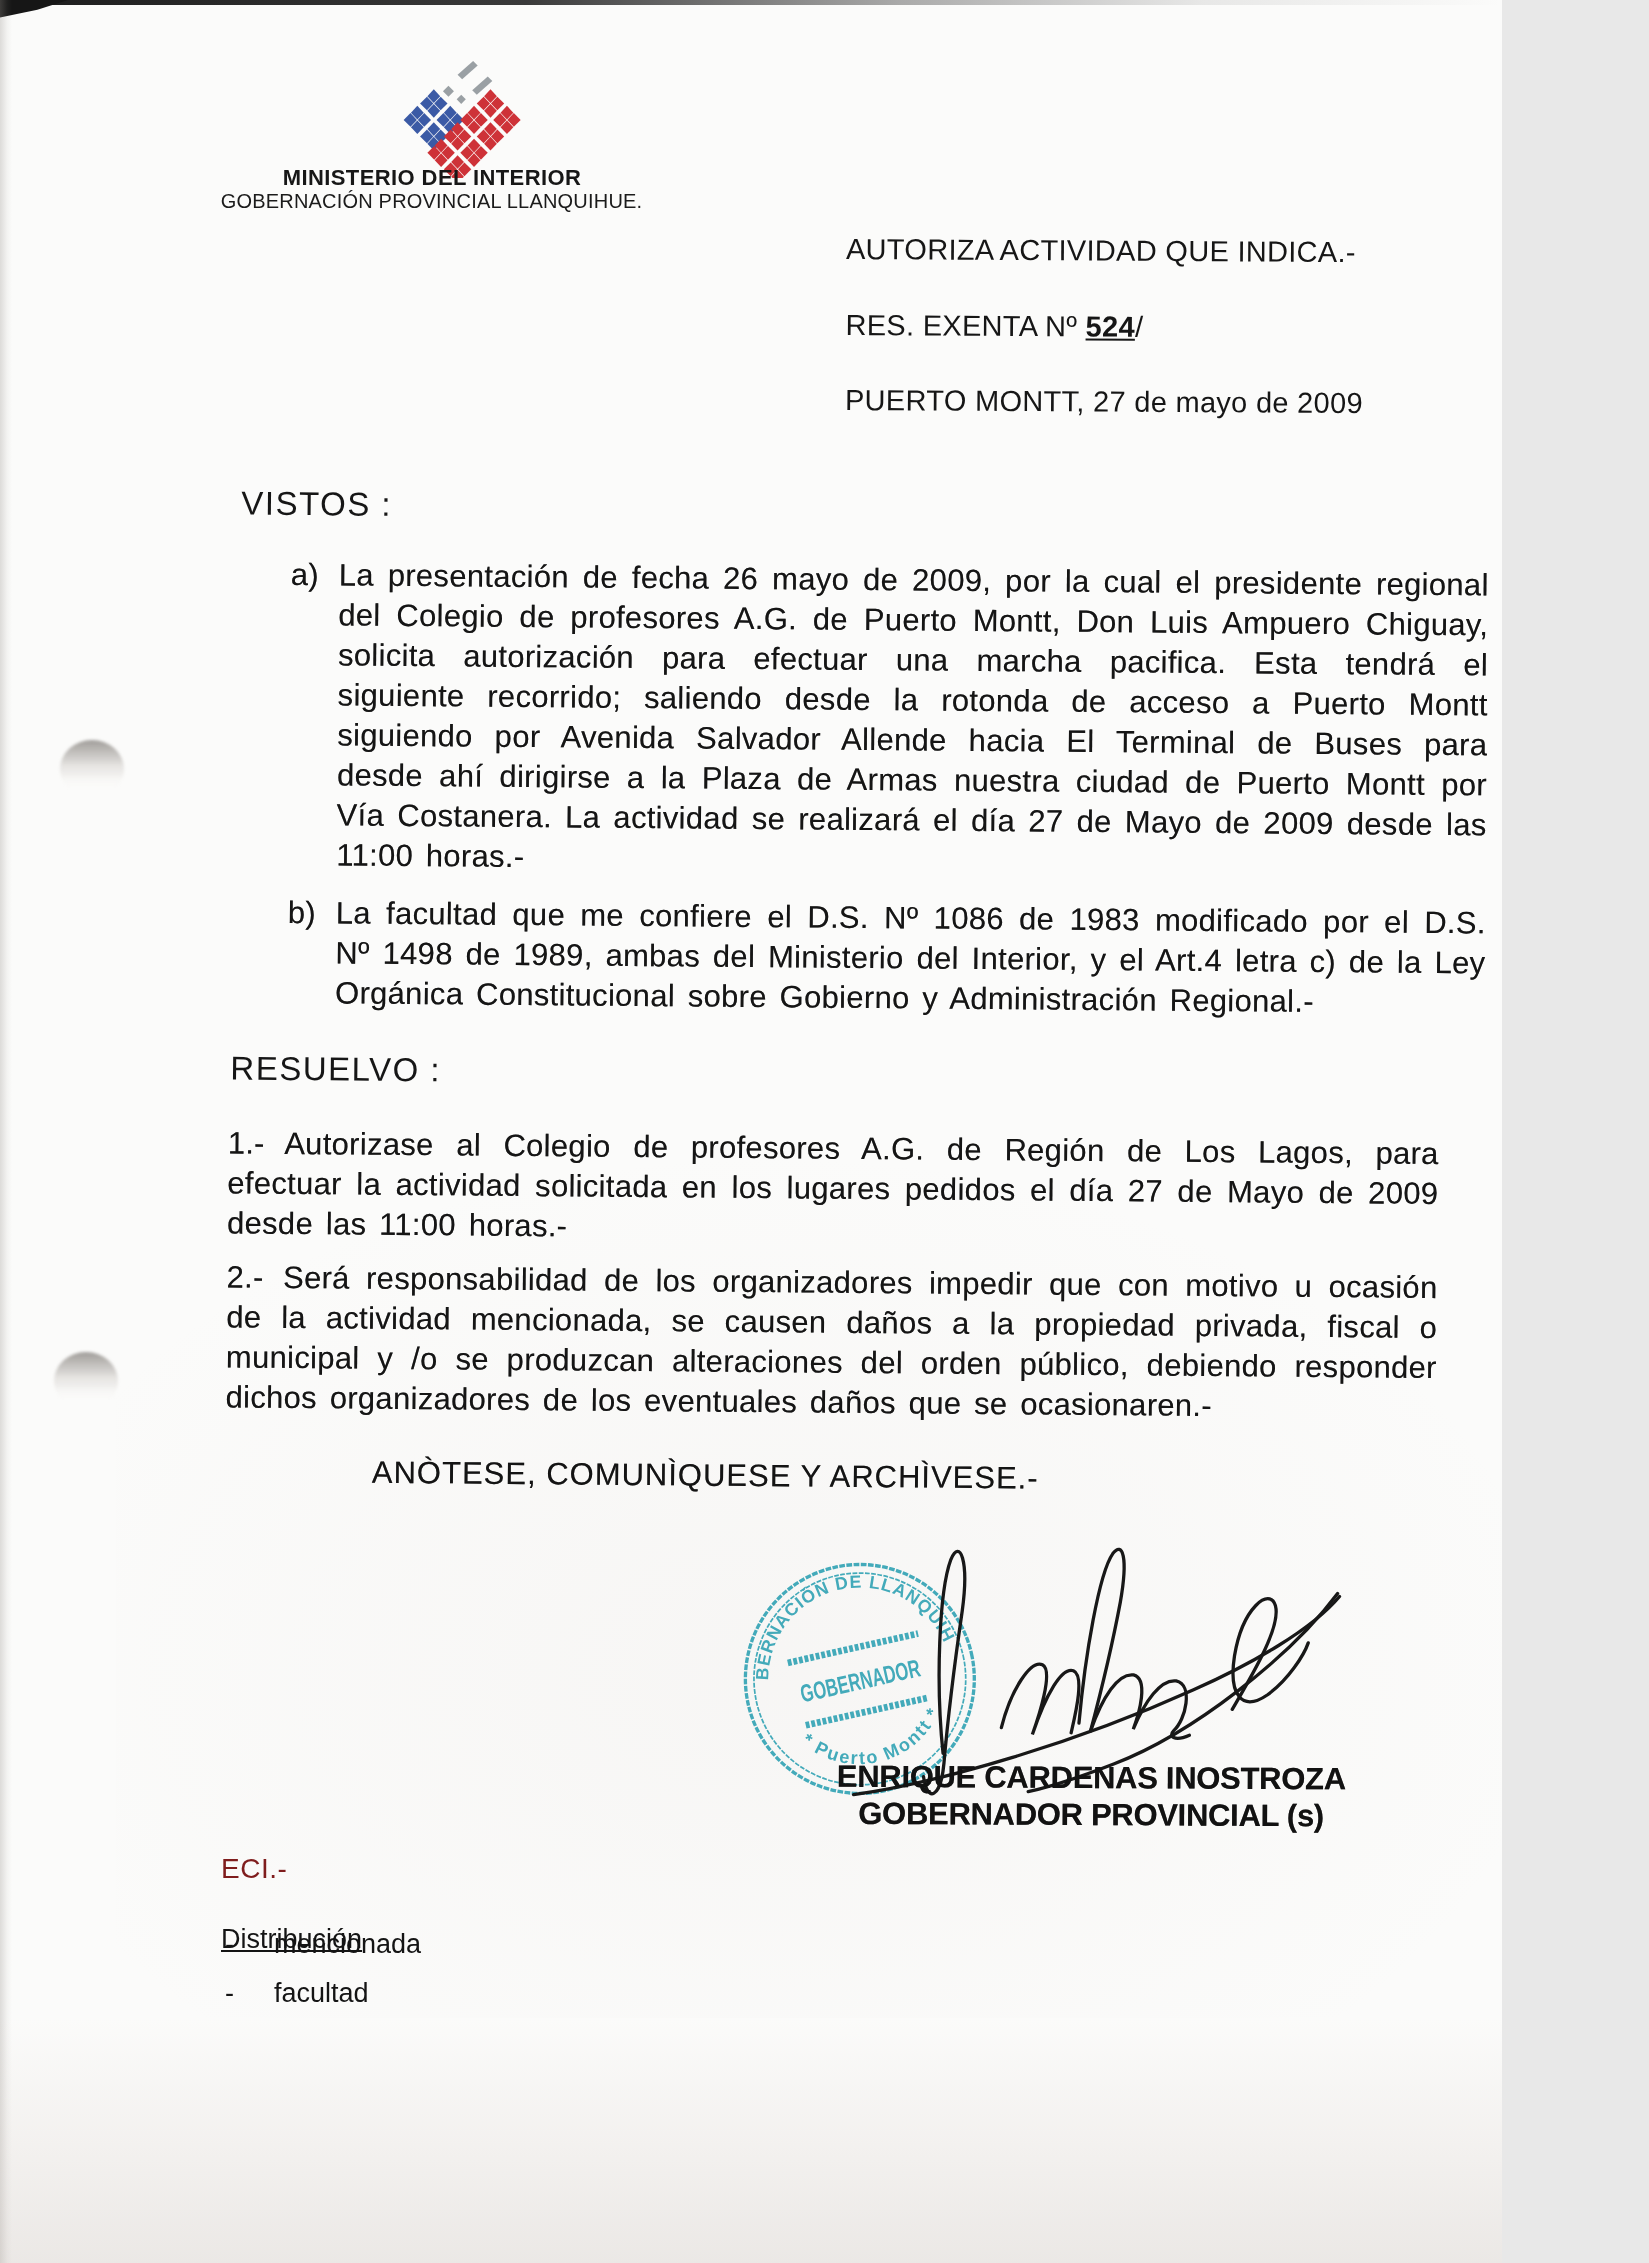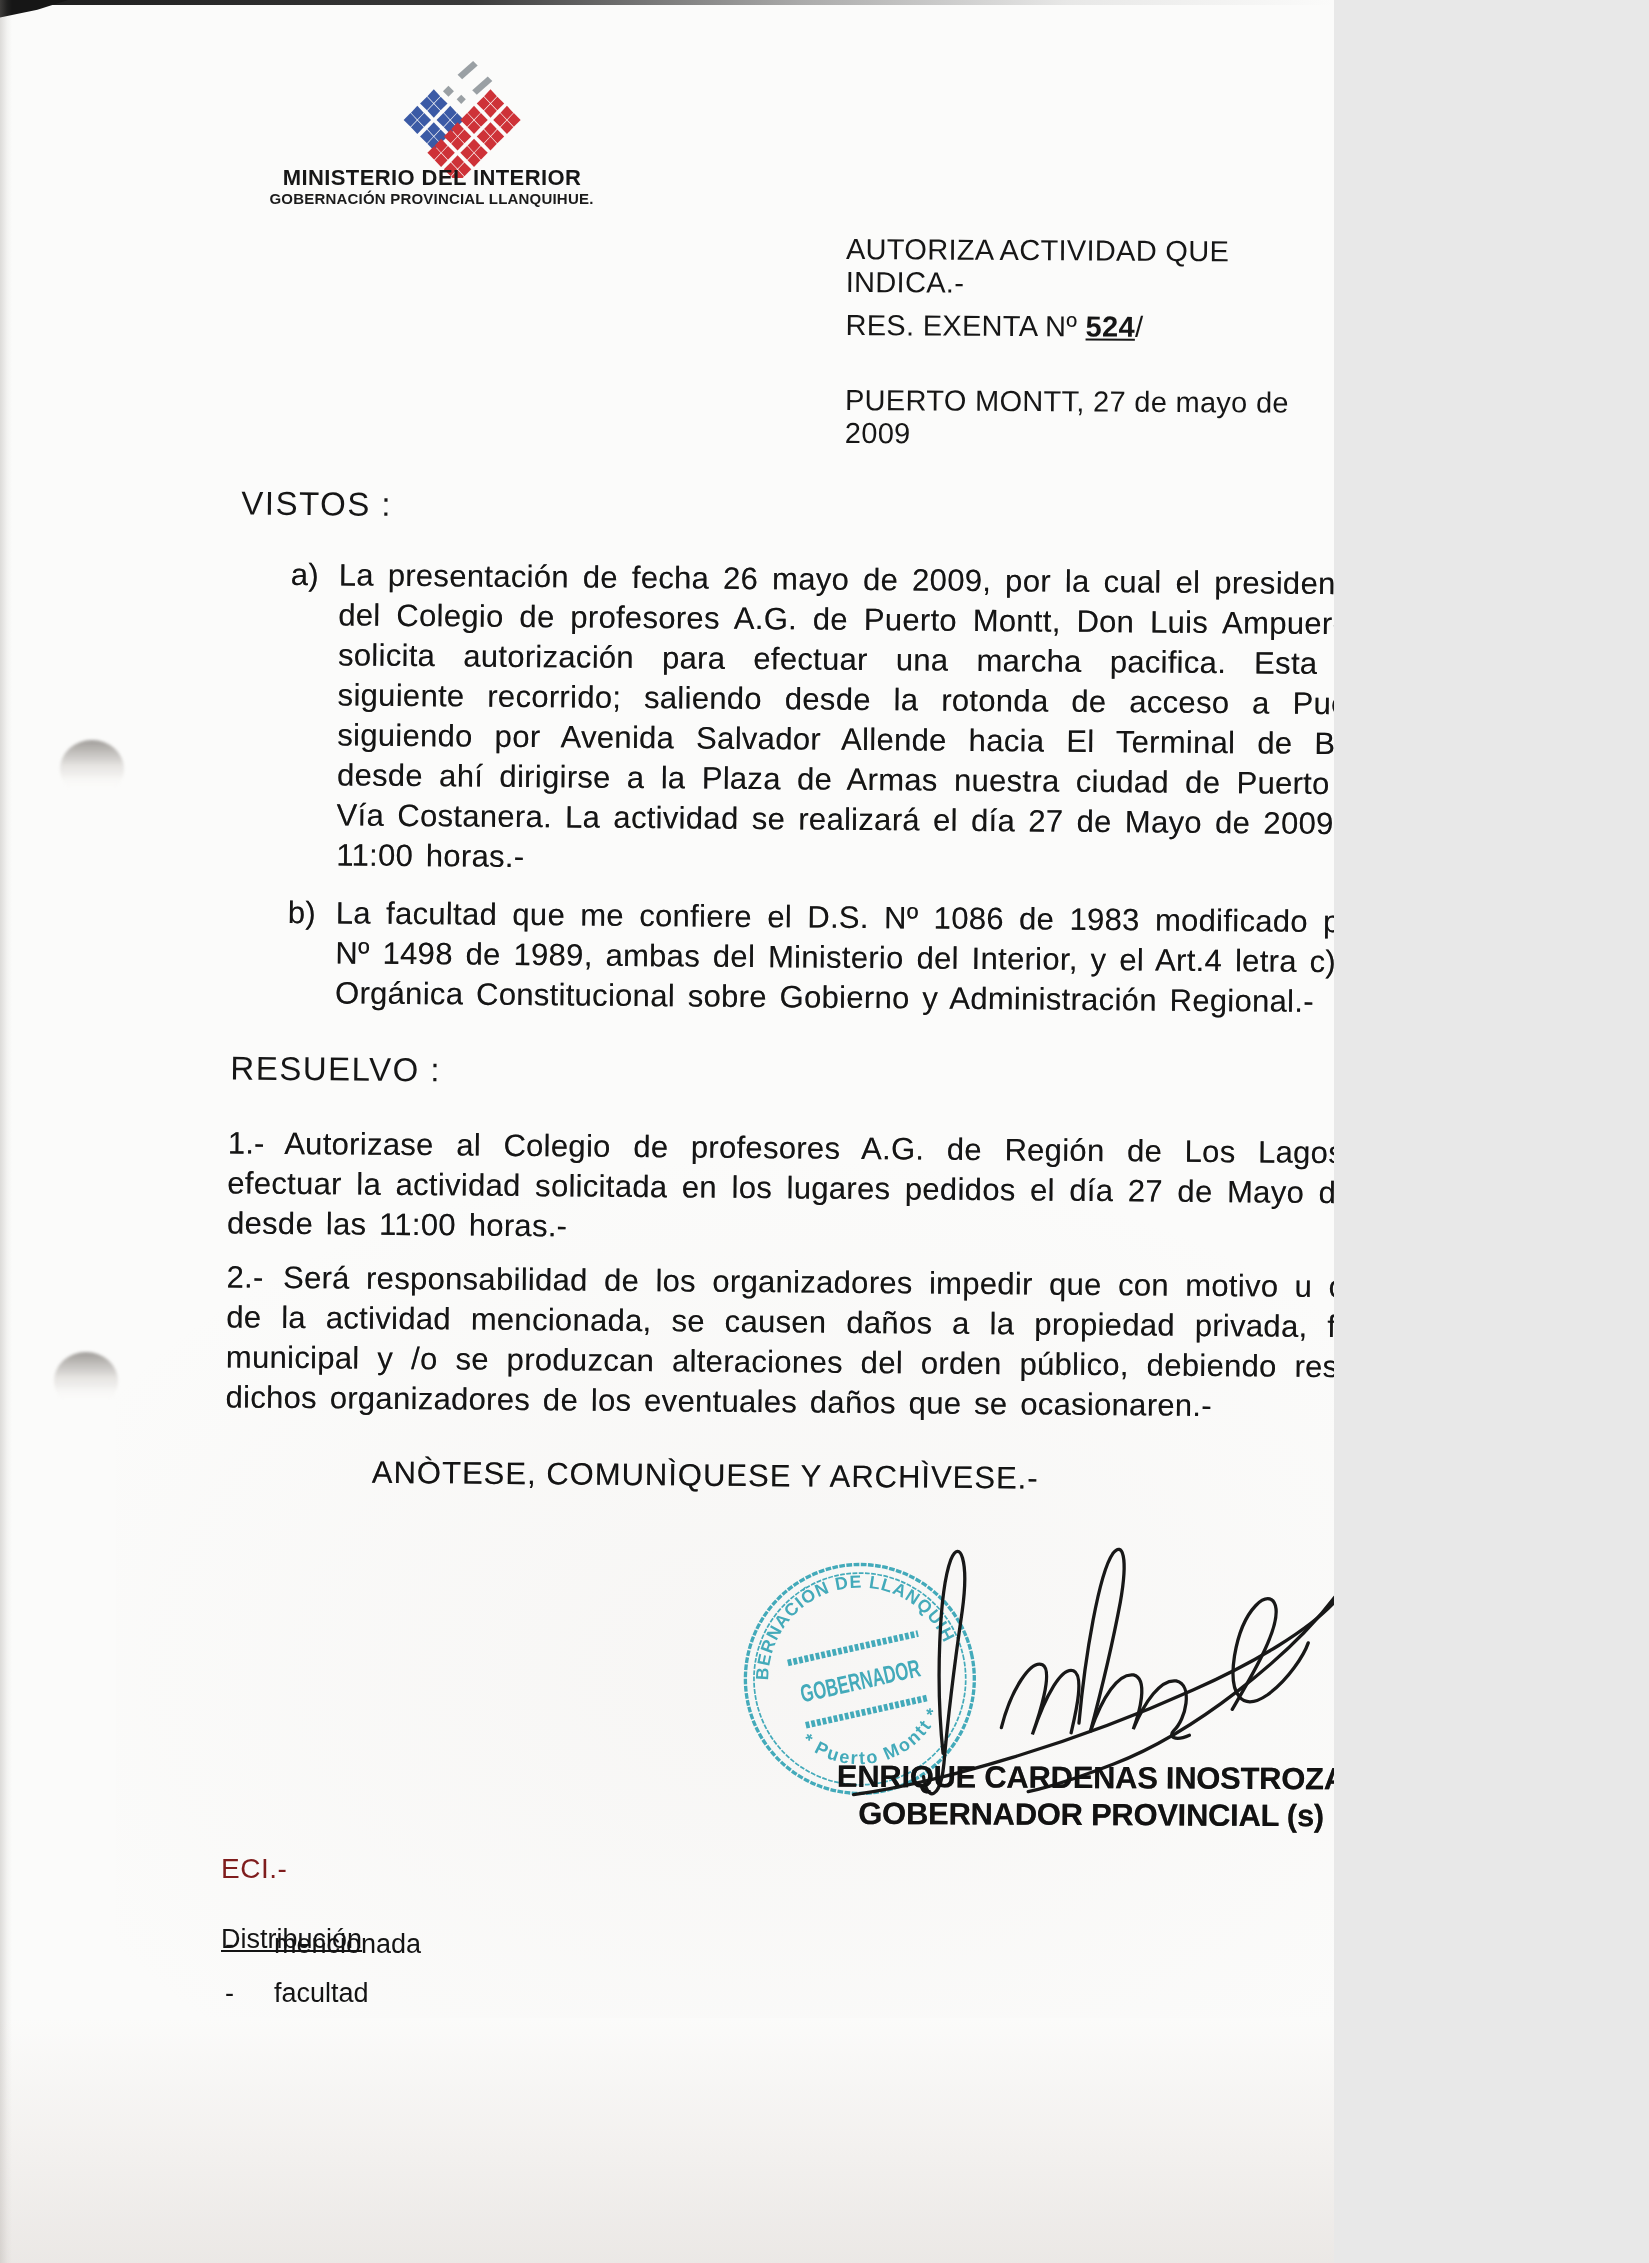--- a/index.html
+++ b/index.html
@@ -1,17 +1,17 @@
 <!DOCTYPE html>
 <html><head>
 <meta charset="utf-8">
 <style>
   html,body{margin:0;padding:0;background:#e8e8e8;}
   #page{
-    position:relative; width:1334px; height:2264px;
+    position:relative; width:1502px; height:2264px;
     background:#fbfbfa; overflow:hidden;
     font-family:"Liberation Sans", sans-serif;
     color:#1d1d1d;
   }
   .abs{position:absolute;}
   
   .top-edge{left:0;top:0;width:100%;height:4.9px;
     background:linear-gradient(to right,#1c1c1c 0%,#3a3a3a 35%,rgba(90,90,90,.5) 60%,rgba(120,120,120,.15) 80%,transparent 100%);}
   .corner-wedge{left:0;top:0;width:68px;height:17.5px;background:#161616;
     clip-path:polygon(0 0,100% 0,55% 55%,0 100%);}
@@ -21,21 +21,21 @@
     background:linear-gradient(to bottom,transparent,rgba(208,198,192,.20) 55%,rgba(198,188,182,.30));}
   .mid-haze{left:116px;top:1145px;width:1456px;height:873px;
     background:radial-gradient(ellipse at 45% 60%,rgba(210,200,195,.10),transparent 70%);}
   .punch{width:64px;height:58px;border-radius:50%;
     background:linear-gradient(to bottom,rgba(100,95,90,.60),rgba(170,162,155,.25) 45%,rgba(220,215,210,.08) 70%,transparent 85%);
     filter:blur(1.5px);}
   
   .ministry{left:233px;top:165px;width:398px;text-align:center;
     font-size:22px;font-weight:bold;letter-spacing:0.4px;color:#171717;}
   .office{left:194px;top:190px;width:475px;text-align:center;
-    font-size:15px;letter-spacing:0.2px;color:#1b1b1b;font-weight:bold;}
+    font-size:20px;letter-spacing:0.2px;color:#1b1b1b;}
   
   .rhead{font-size:29px;color:#161616;letter-spacing:0.3px;}
   .res-num{font-weight:bold;text-decoration:underline;}
   
   .sect-label{font-size:33px;letter-spacing:1.5px;color:#161616;}
   .para{font-size:31px;line-height:40px;text-align:justify;
     letter-spacing:0.3px;word-spacing:3.9px;color:#151515;
     text-shadow:0 0 0.5px rgba(20,20,20,.55);}
   .lettered{padding-left:48px;}
   .plabel{position:absolute;left:0;top:0;}

